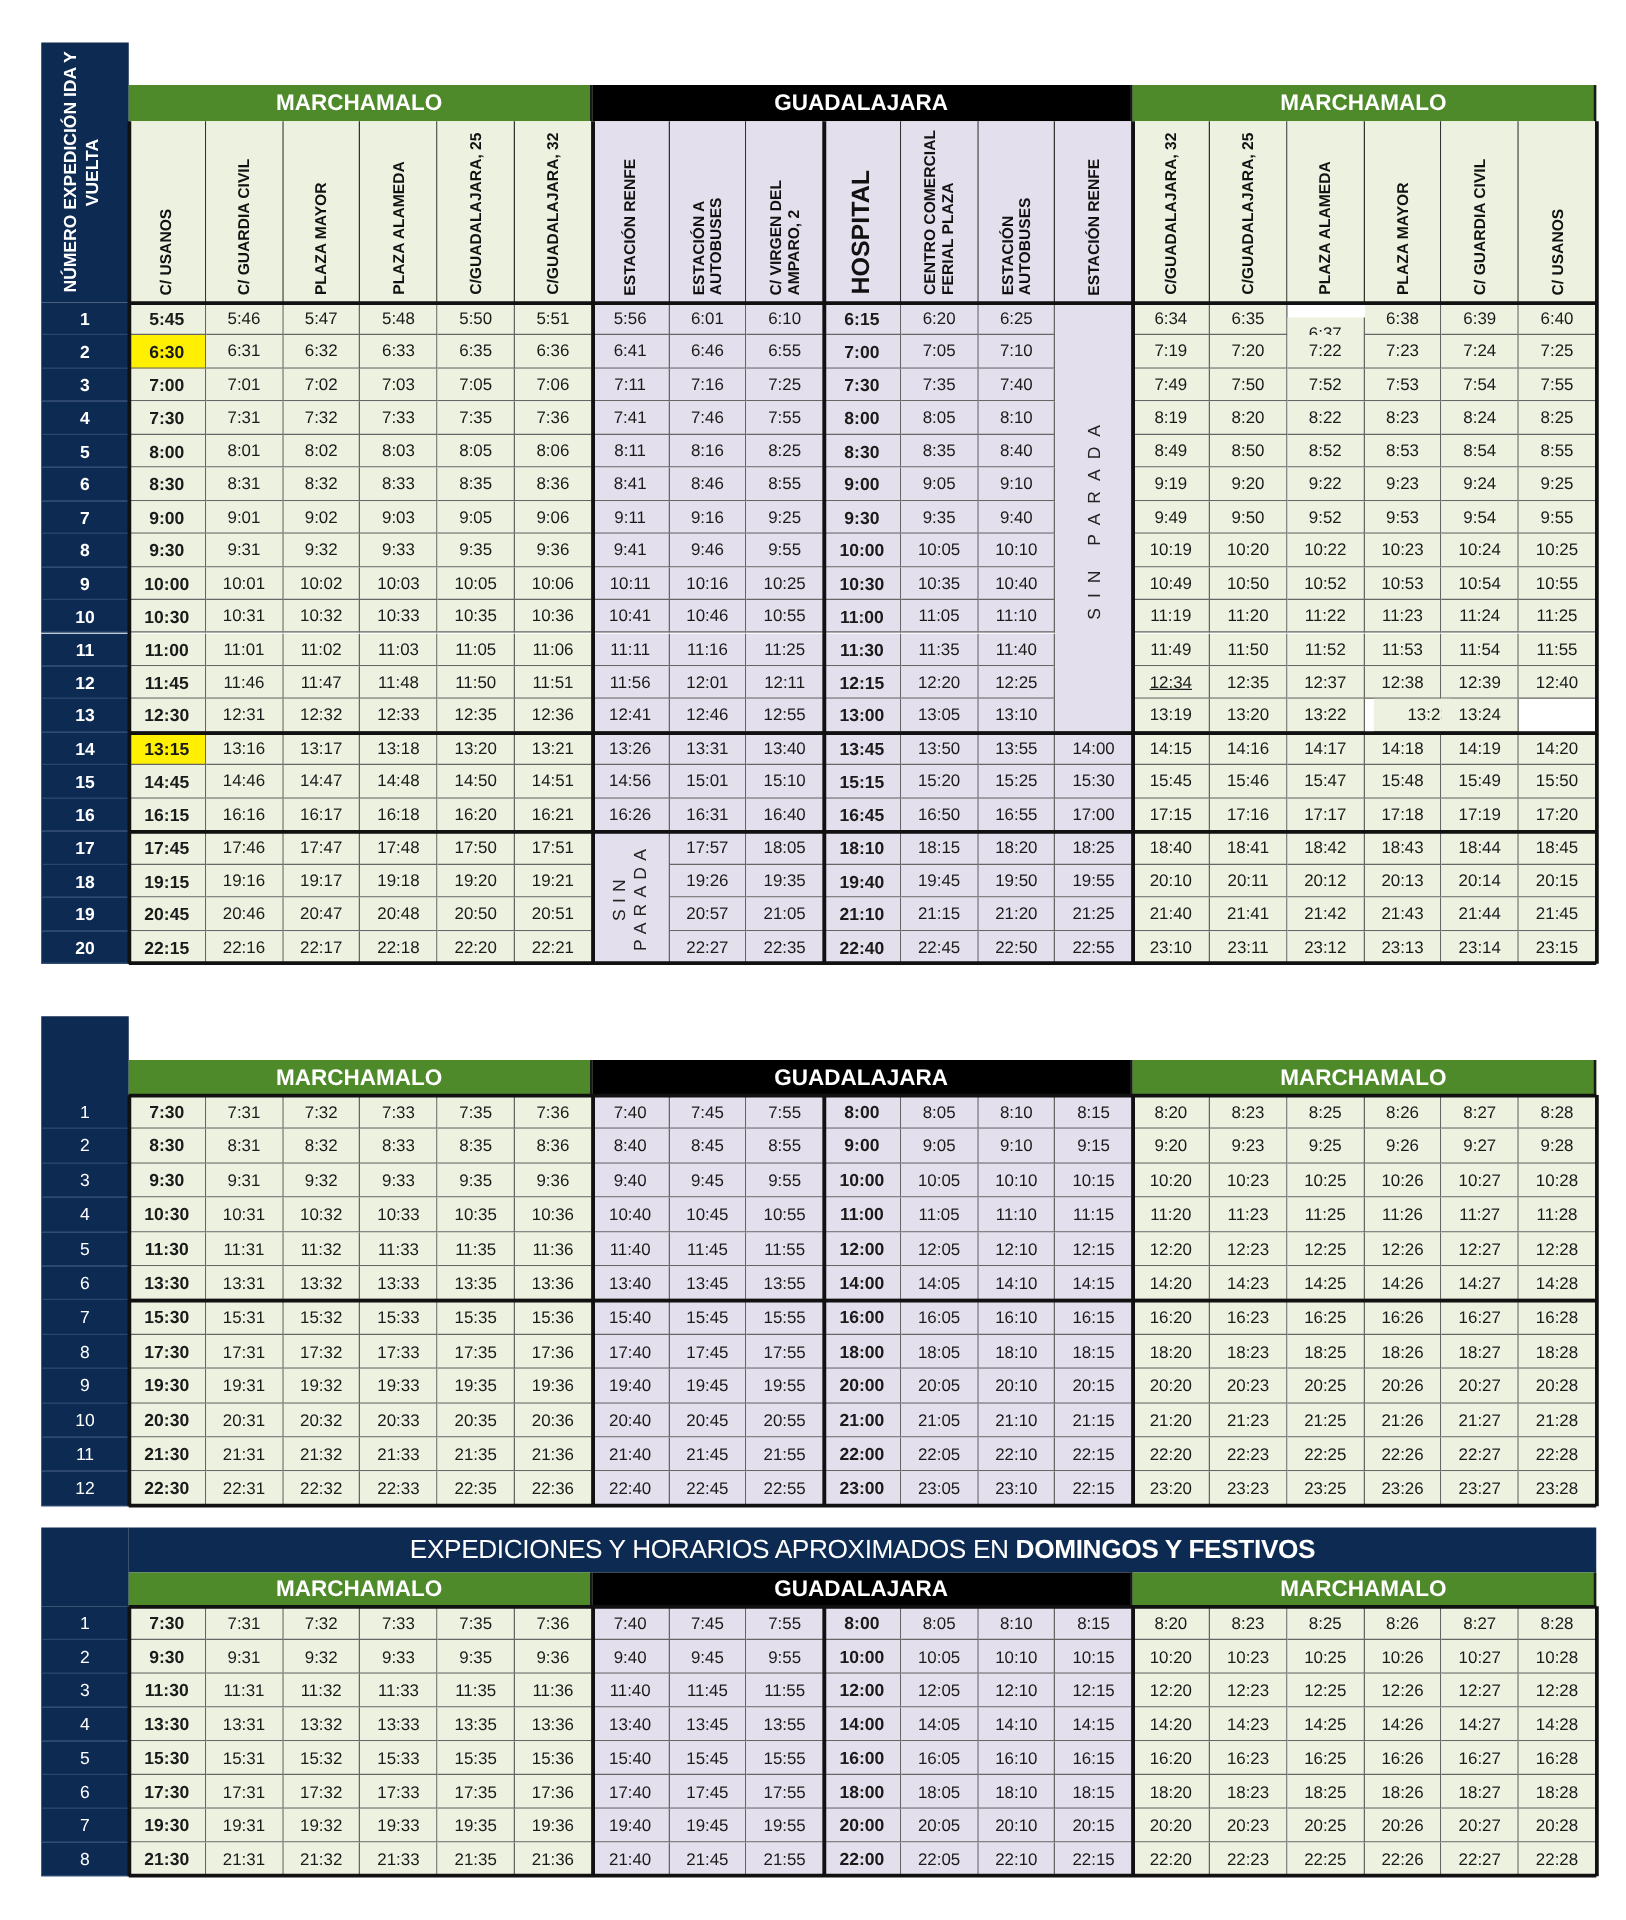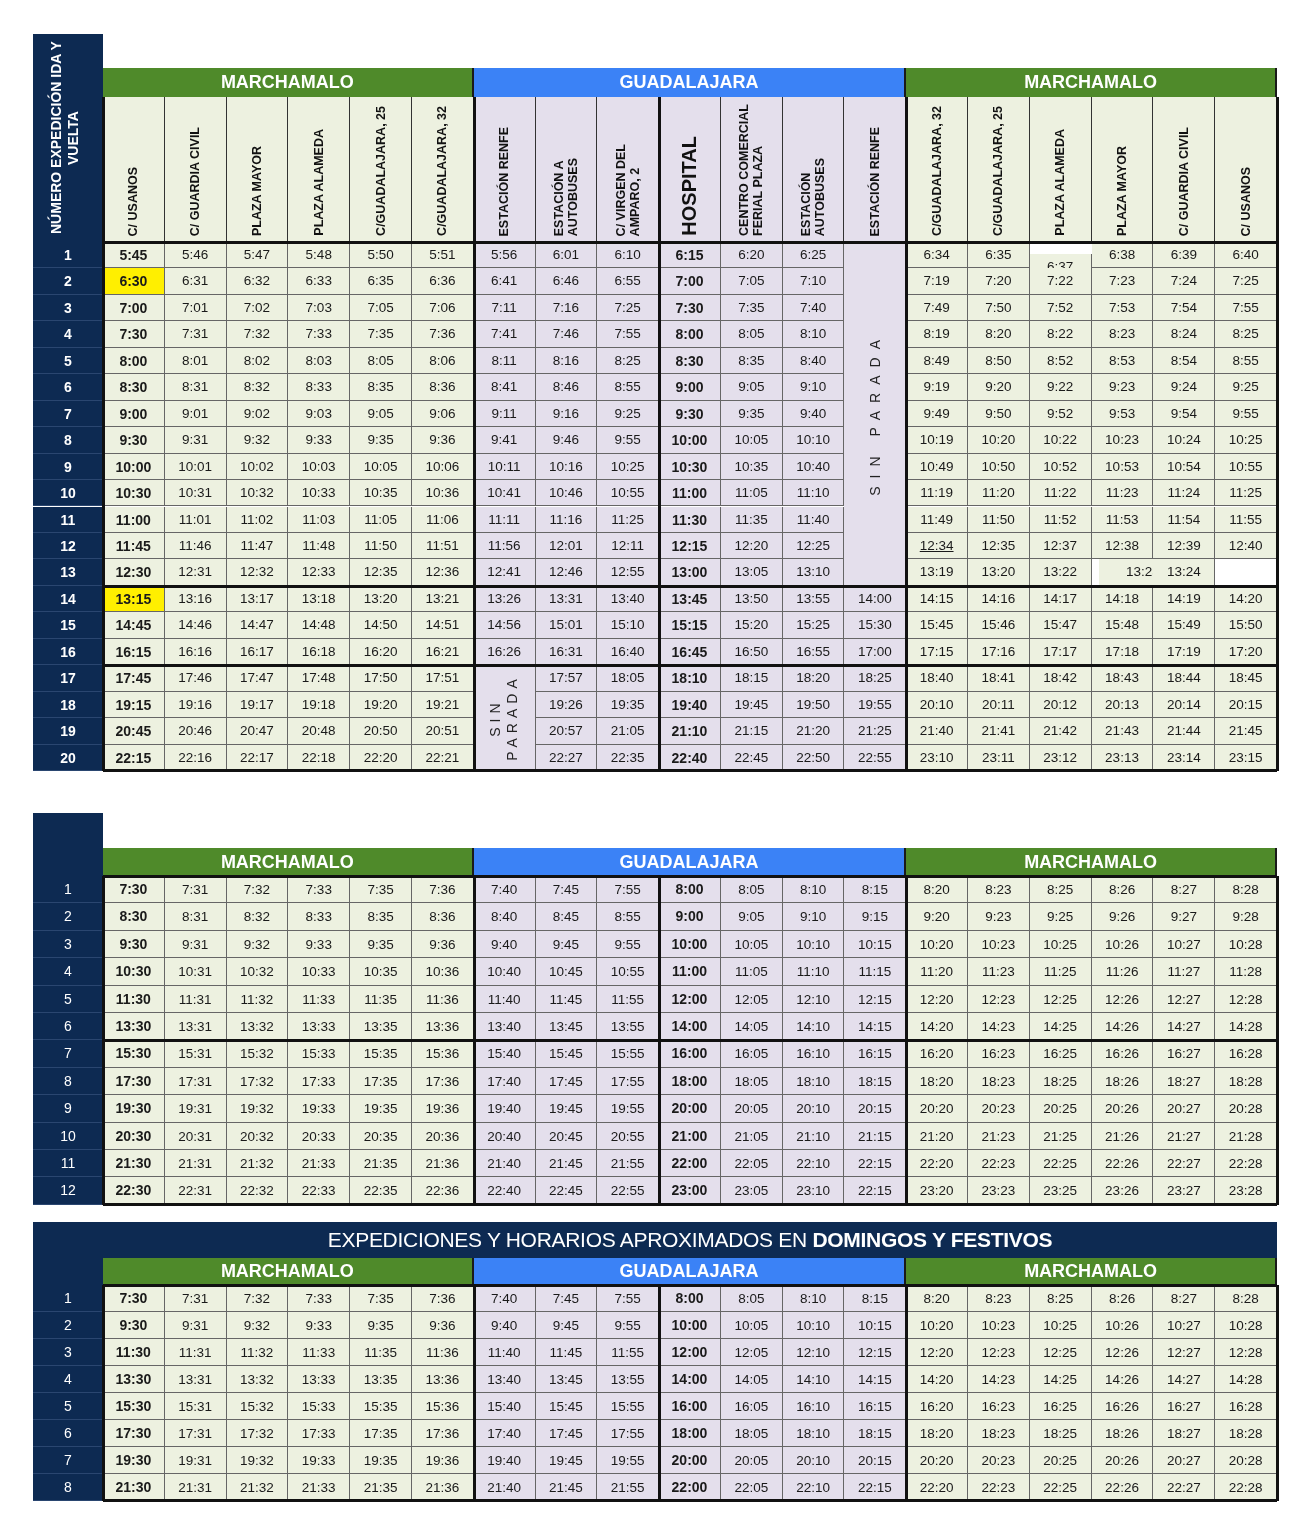--- a/index.html
+++ b/index.html
@@ -3,21 +3,21 @@
 <meta charset="utf-8">
 <style>
   * { box-sizing: border-box; margin: 0; padding: 0; }
   body { width: 1301px; height: 1536px; background: #ffffff; font-family: "Liberation Sans", sans-serif; position: relative; overflow: hidden; }
   .tbl { position: absolute; left: 33px; width: 1244px; }
   .title-bar { position: absolute; left: 70px; right: 0; top: 0; background: #0d2a52; color: #fff; text-align: center; font-size: 21px; letter-spacing: -0.3px; }
   .title-bar b { font-weight: bold; }
   .corner { position: absolute; left: 0; top: 0; width: 70px; background: #0d2a52; }
   .grp { position: absolute; color: #fff; font-weight: bold; font-size: 18px; text-align: center; border-right: 2px solid #1a1a1a; }
   .grp.green { background: #4f8a2a; }
-  .grp.purple { background: #3b82f6; }
+  .grp.purple { background: #000000; }
   .hdr { position: absolute; border-right: 1px solid #333; display: flex; align-items: flex-end; justify-content: center; padding-bottom: 6px; }
   .hdr span { writing-mode: vertical-rl; transform: rotate(180deg); font-weight: bold; font-size: 12.5px; line-height: 14px; text-align: left; color: #111; white-space: pre-line; }
   .hdr.big span { font-size: 20px; line-height: 22px; }
   .hdr.g { background: #edf1e0; }
   .hdr.p { background: #e4dfec; }
   .rownum { position: absolute; left: 0; width: 70px; background: #0d2a52; color: #fff; font-weight: bold; font-size: 14px; text-align: center; border-bottom: 1px solid #2a4670; }
   .rownum.plain { font-weight: normal; }
   .cell { position: absolute; font-size: 13.5px; color: #1a1a1a; text-align: center; border-right: 1px solid #666; border-bottom: 1px solid #666; }
   .cell.g { background: #edf1e0; }
   .cell.p { background: #e4dfec; }

